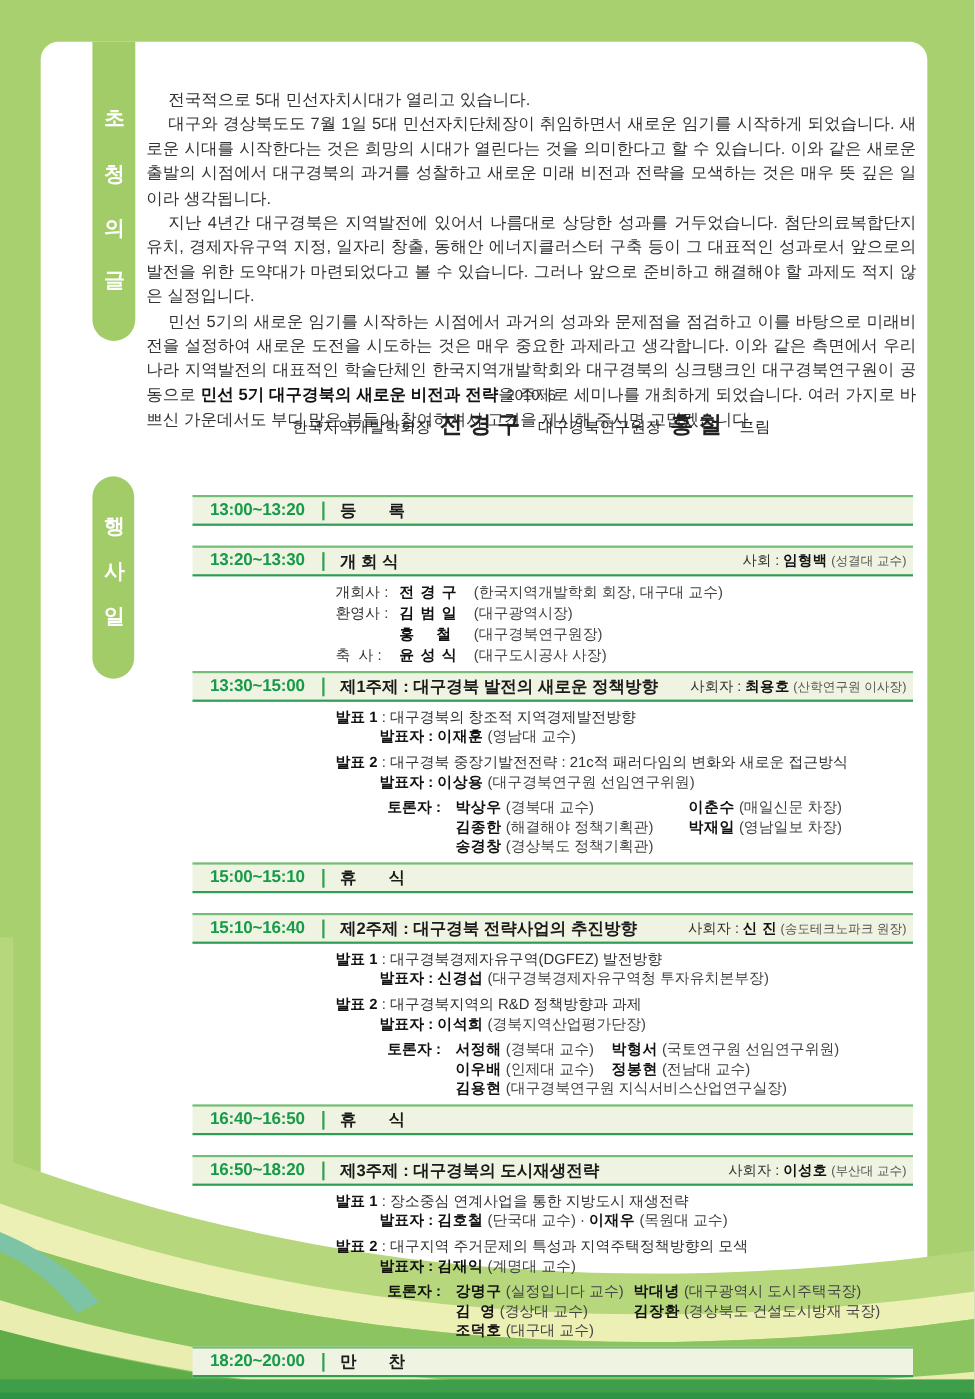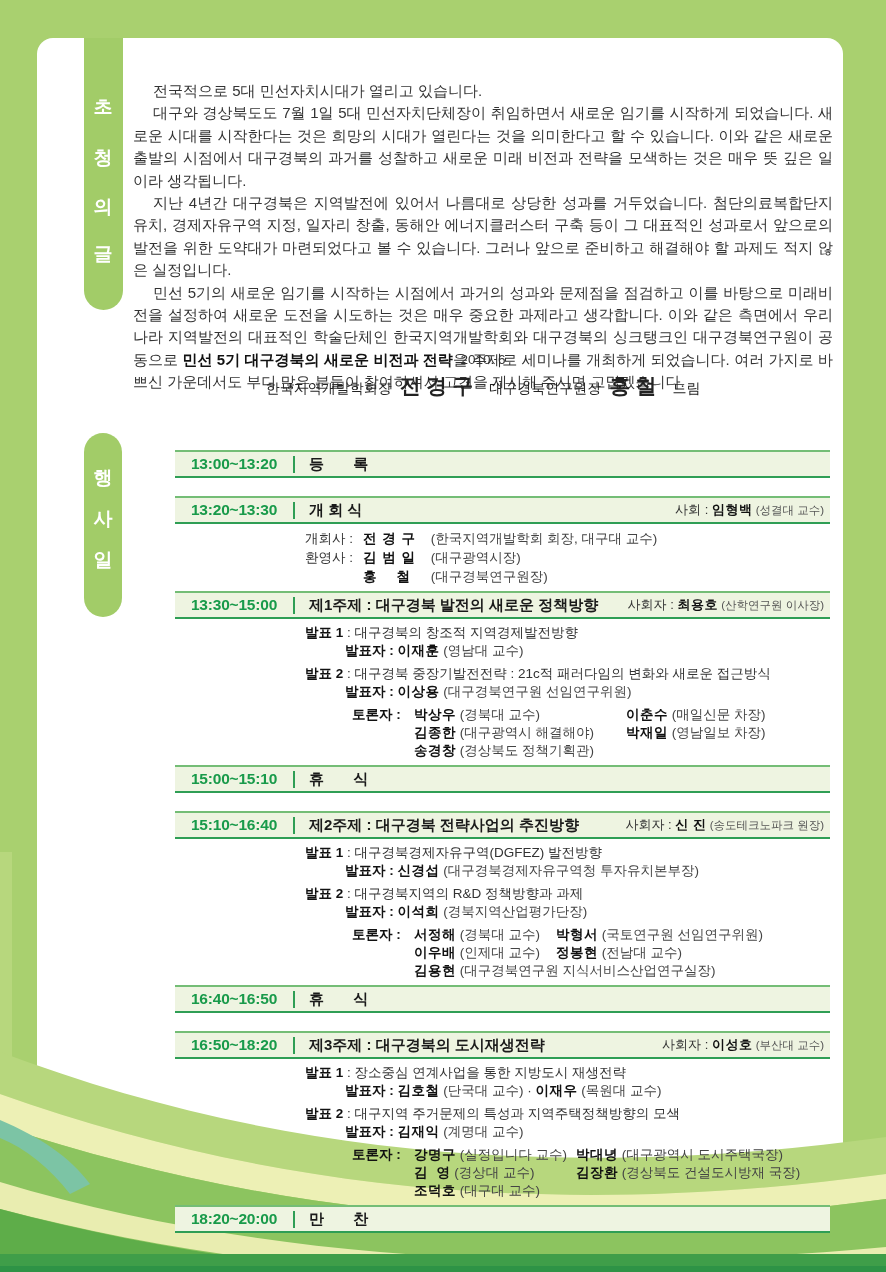--- a/index.html
+++ b/index.html
@@ -105,20 +105,21 @@
     <div class="hdr gap">
       <div class="time">13:20~13:30</div>
       <div class="vsep"></div>
       <div class="stitle">개 회 식</div>
       <div class="mod"><span>사회 : </span><b>임형백</b><span class="aff"> (성결대 교수)</span></div>
     </div>
     <div class="details">
       <div class="speech"><span class="lbl">개회사 : </span><b>전 경 구</b><span class="aff"> (한국지역개발학회 회장, 대구대 교수)</span></div>
       <div class="speech"><span class="lbl">환영사 : </span><b>김 범 일</b><span class="aff"> (대구광역시장)</span></div>
       <div class="speech"><span class="lbl"></span><b>홍    철</b><span class="aff"> (대구경북연구원장)</span></div>
+      <div class="speech"><span class="lbl">축  사 : </span><b>윤 성 식</b><span class="aff"> (대구도시공사 사장)</span></div>
     </div>
 
     <div class="hdr">
       <div class="time">13:30~15:00</div>
       <div class="vsep"></div>
       <div class="stitle">제1주제 : 대구경북 발전의 새로운 정책방향</div>
       <div class="mod"><span>사회자 : </span><b>최용호</b><span class="aff"> (산학연구원 이사장)</span></div>
     </div>
     <div class="details">
       <div class="talk">
@@ -130,21 +131,21 @@
         <div class="pres"><span class="pl">발표자 : </span><b>이상용</b><span class="aff"> (대구경북연구원 선임연구위원)</span></div>
       </div>
       <div class="dblock w1">
         <div class="dlabel">토론자 : </div>
         <div>
           <div class="drow">
             <div class="dcell"><b>박상우</b><span class="aff"> (경북대 교수)</span></div>
             <div class="dcell"><b>이춘수</b><span class="aff"> (매일신문 차장)</span></div>
           </div>
           <div class="drow">
-            <div class="dcell"><b>김종한</b><span class="aff"> (대구광역시 해결해야)</span></div>
+            <div class="dcell"><b>김종한</b><span class="aff"> (해결해야 정책기획관)</span></div>
             <div class="dcell"><b>박재일</b><span class="aff"> (영남일보 차장)</span></div>
           </div>
           <div class="drow">
             <div class="dcell"><b>송경창</b><span class="aff"> (경상북도 정책기획관)</span></div>
           </div>
         </div>
       </div>
     </div>
 
     <div class="hdr">

